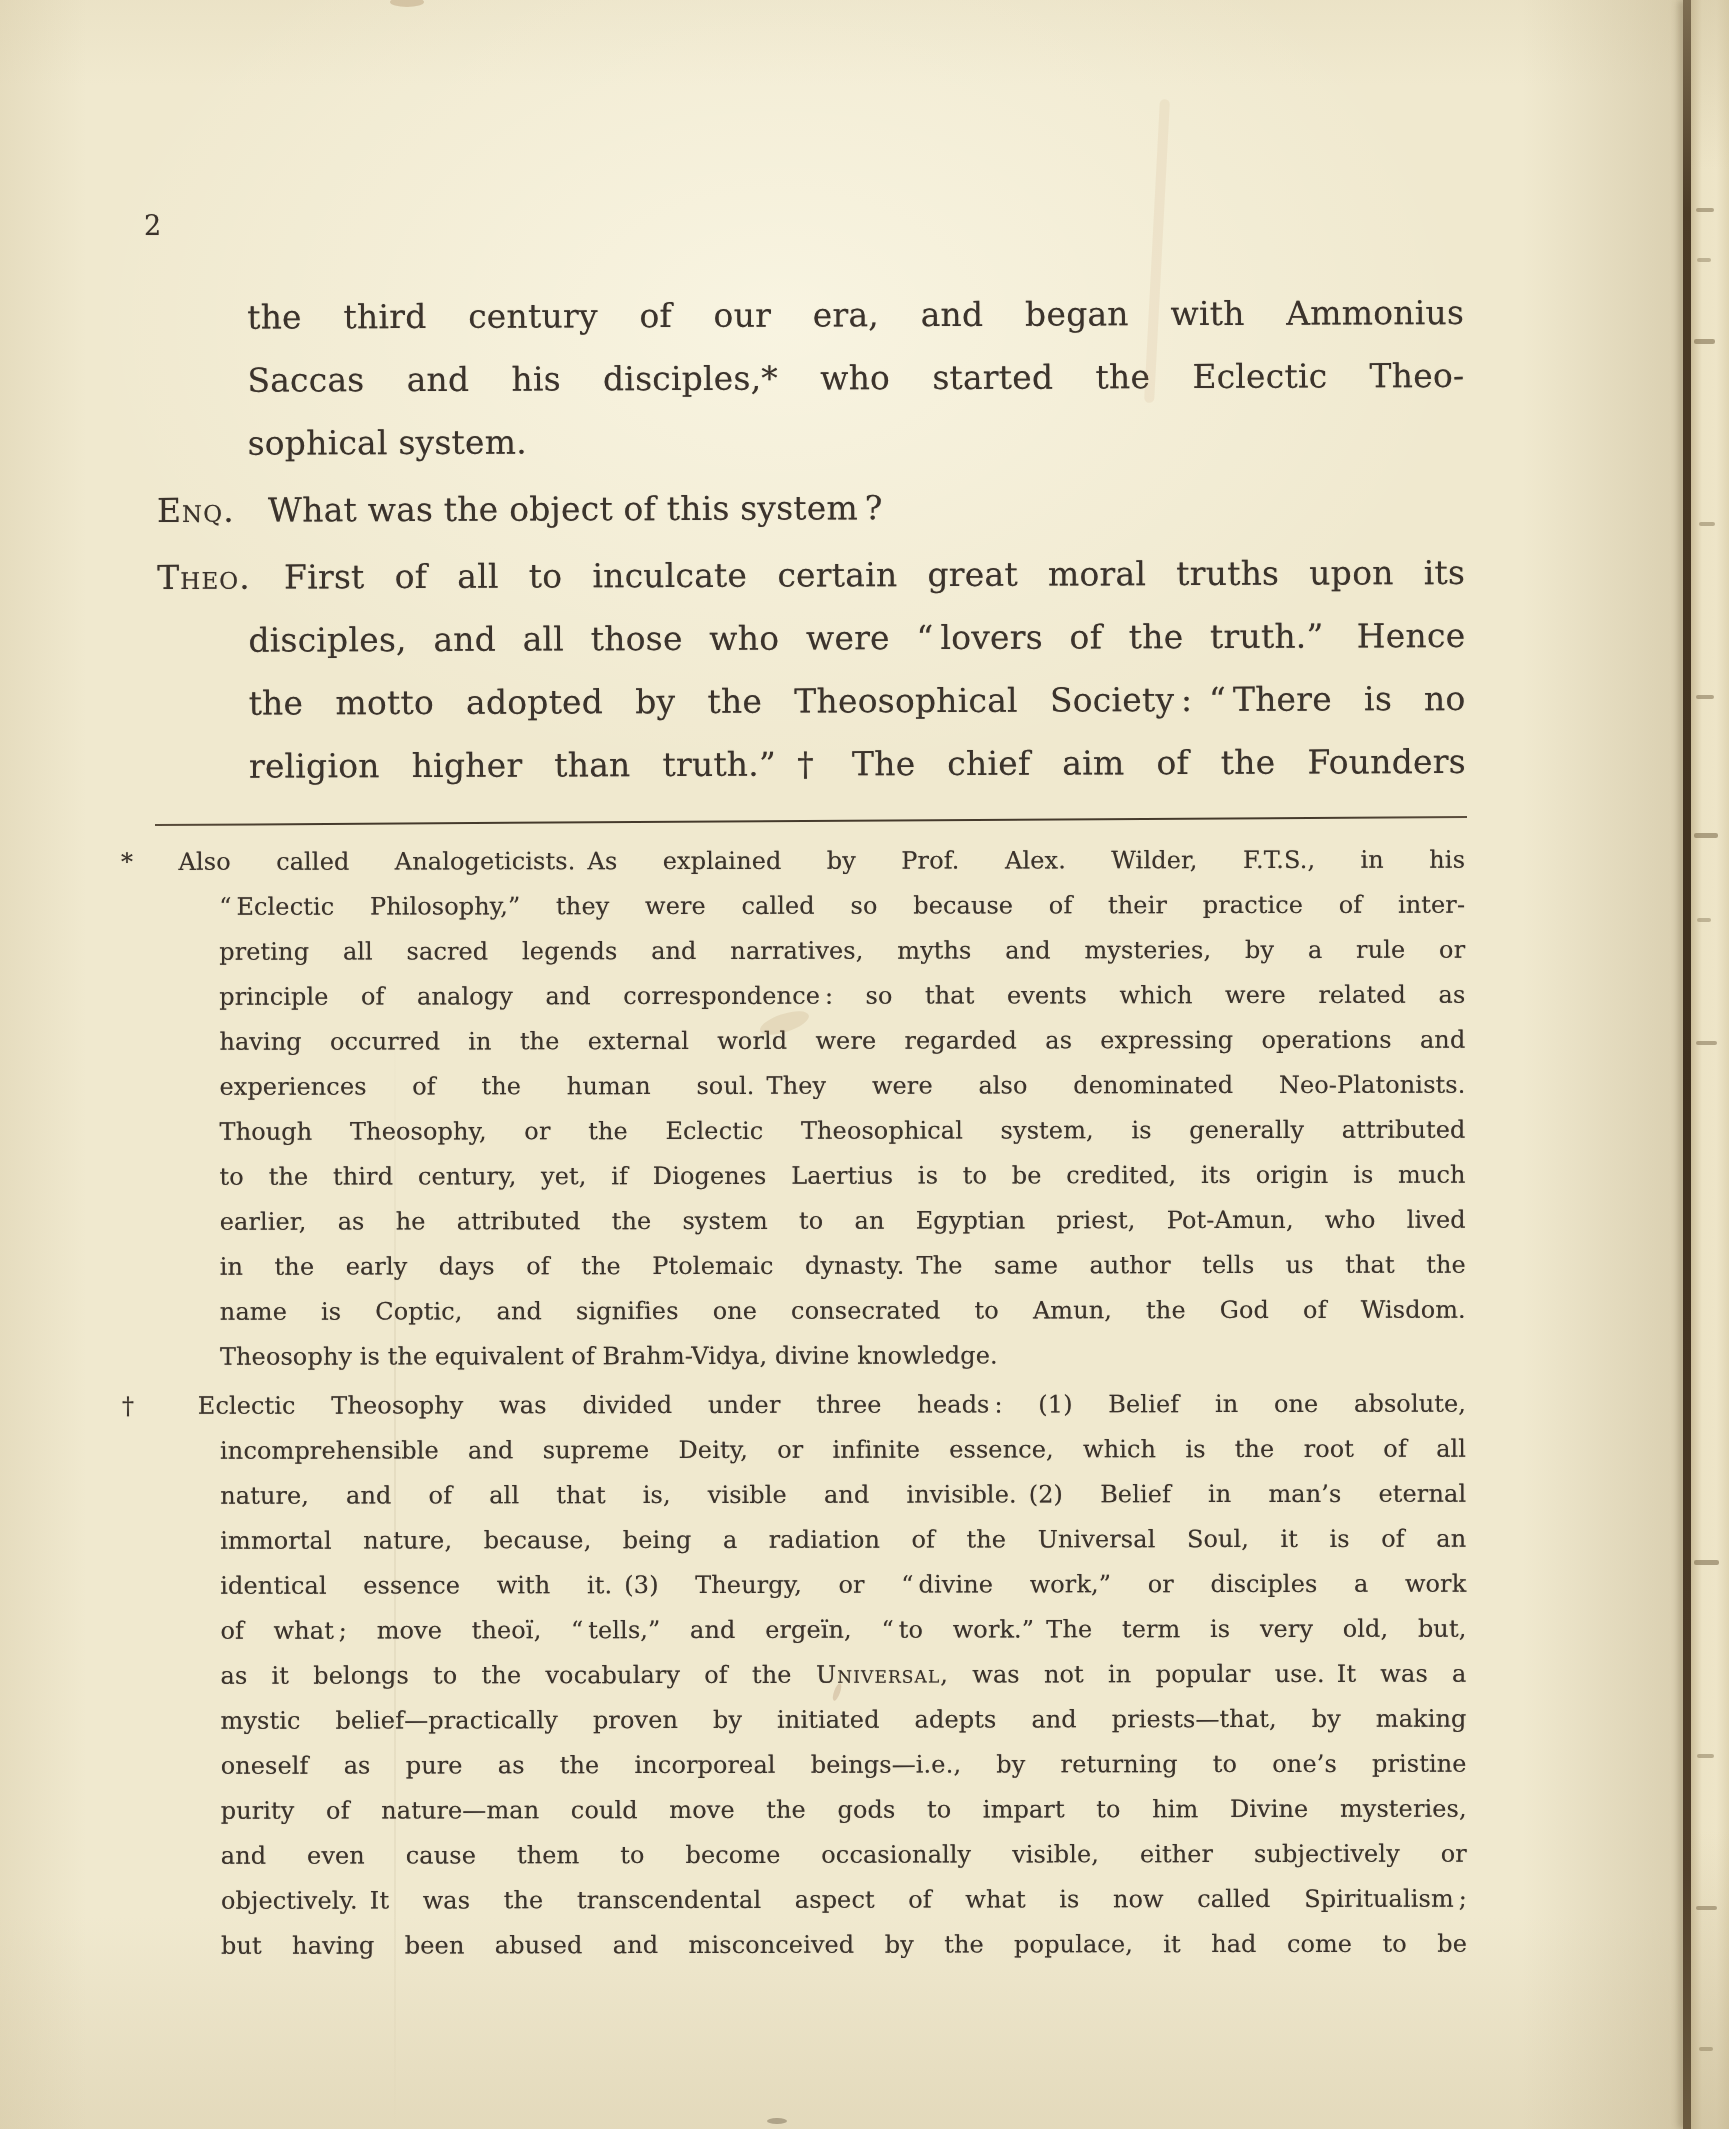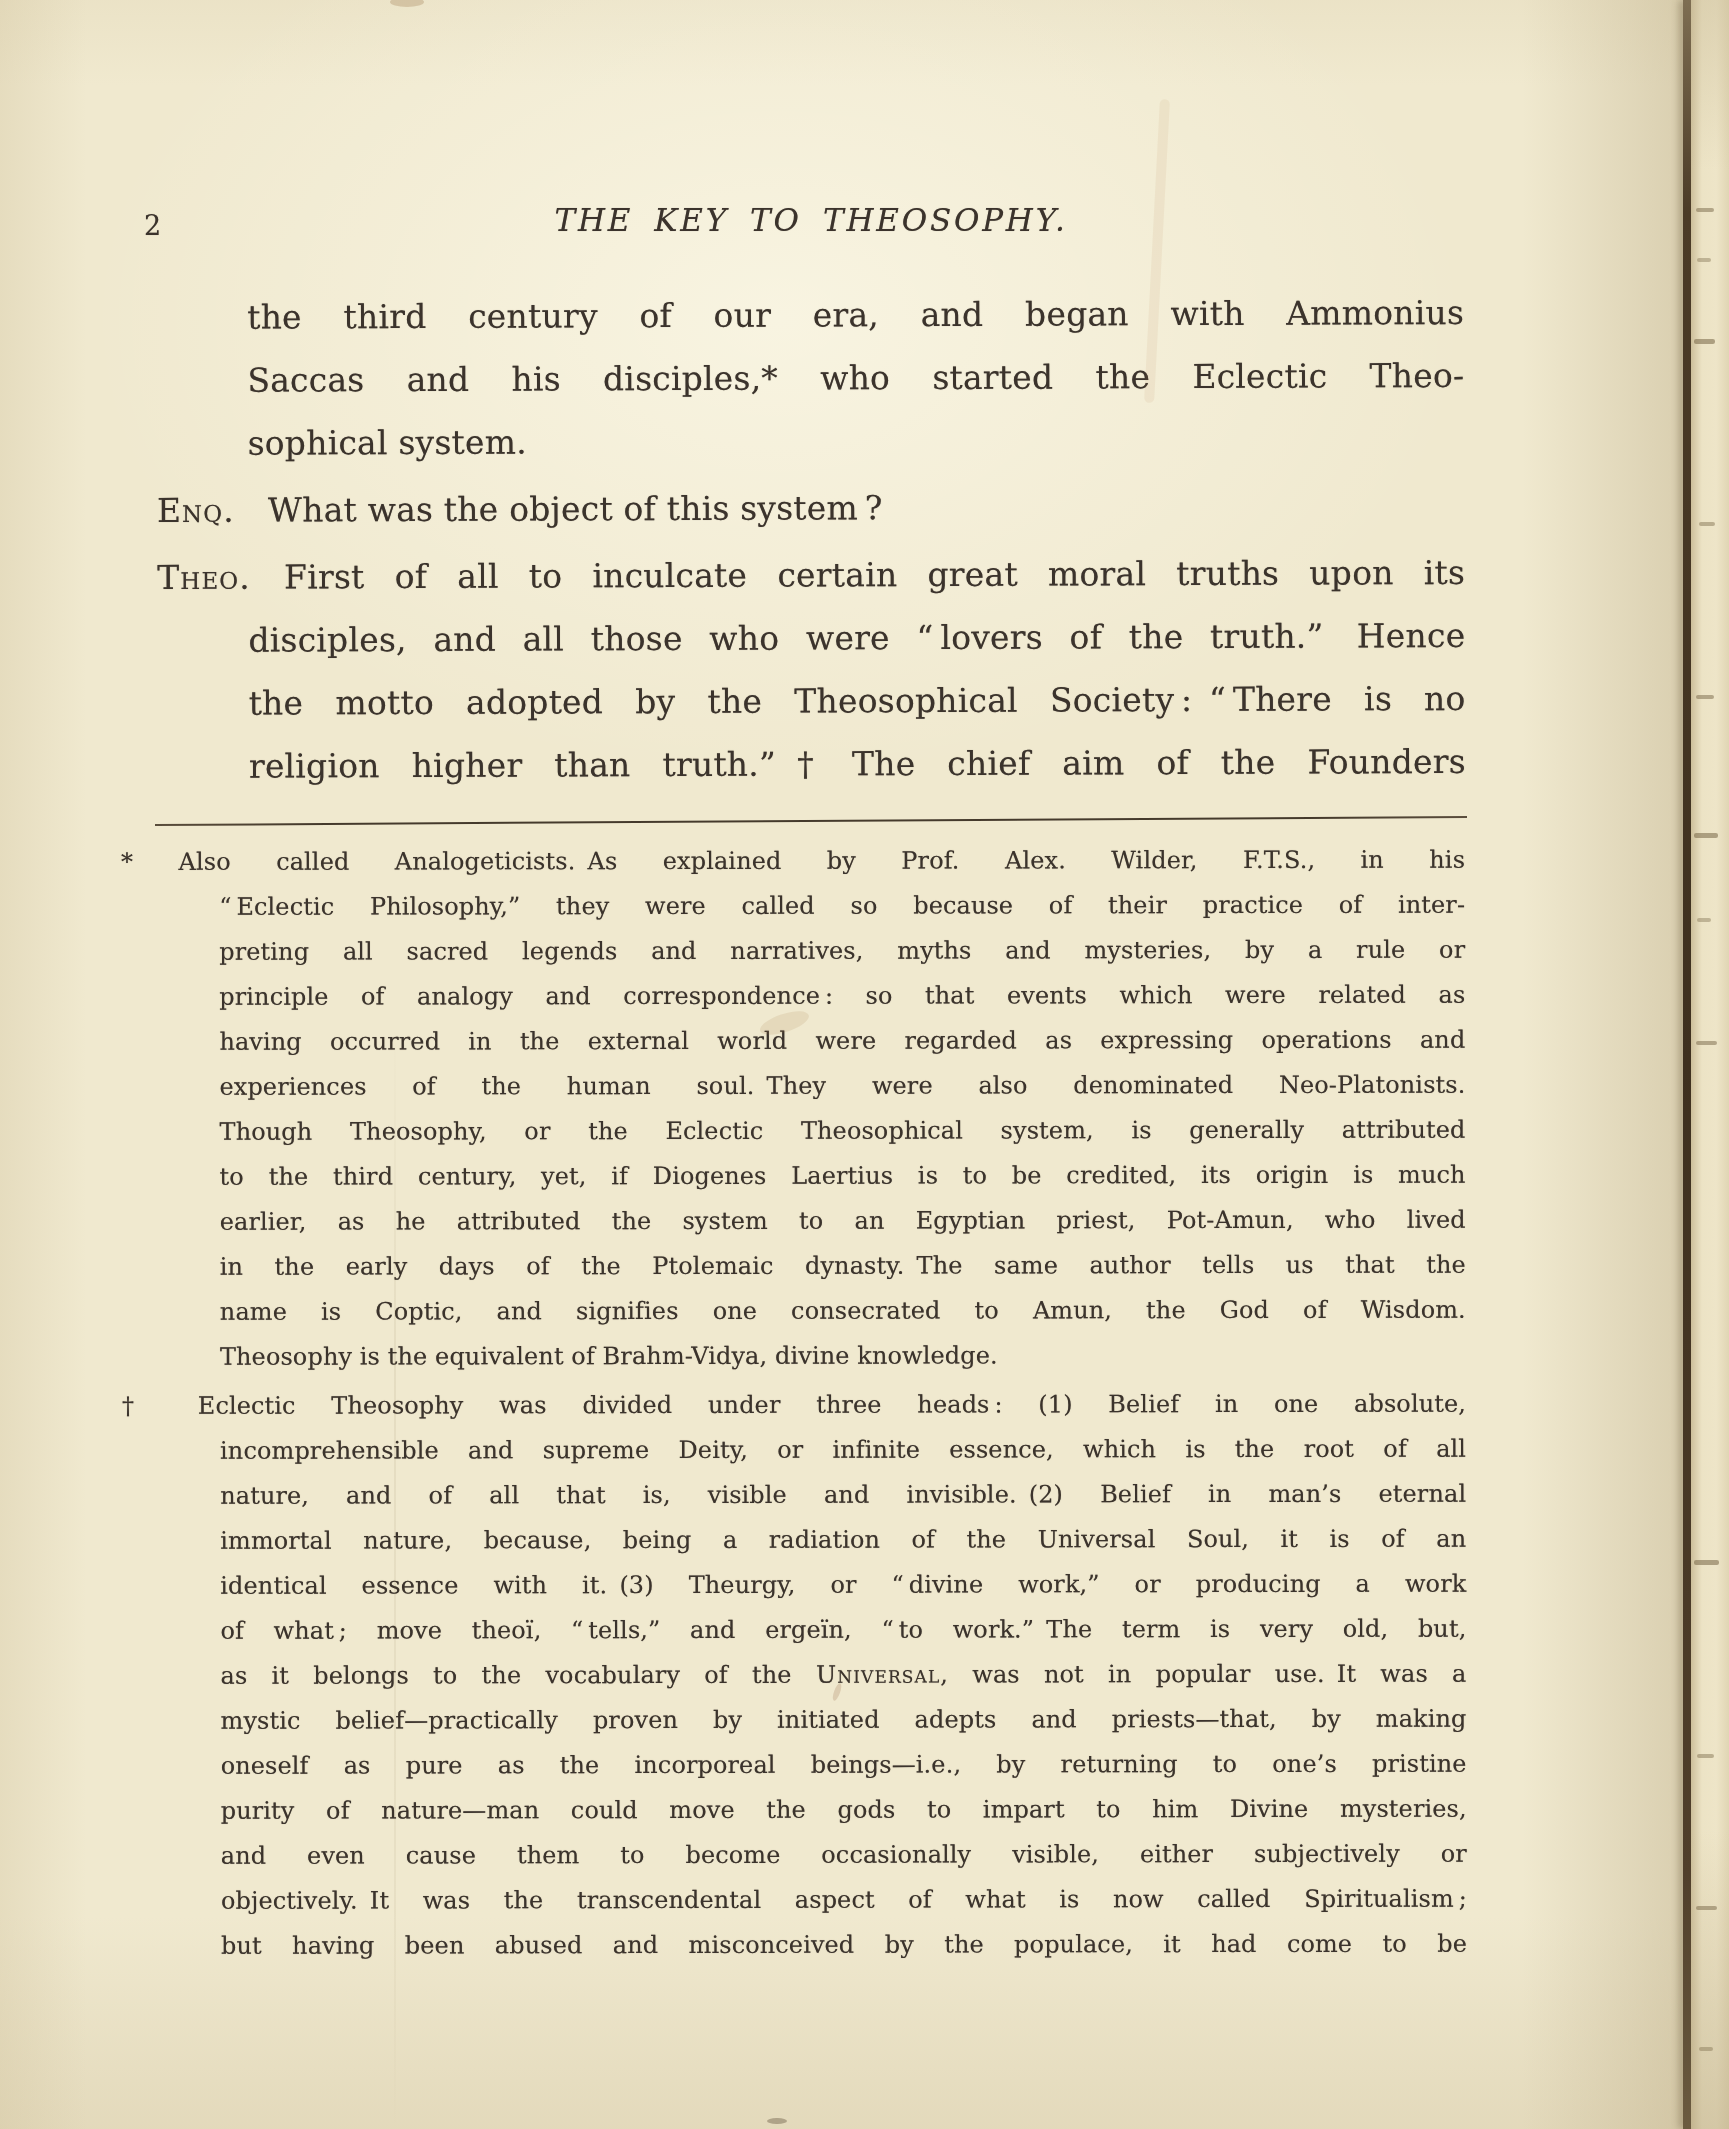--- a/index.html
+++ b/index.html
@@ -85,21 +85,20 @@
     position:absolute; left:1152px; top:99px; width:10px; height:304px;
     background:rgba(186,138,92,0.10); border-radius:8.5px; transform:rotate(3deg);
   }
 </style>
 </head>
 <body>
 
 <div class="page ink">
 
   <div class="pagenum">2</div>
-  <div class="header">THE KEY TO THEOSOPHY.</div>
 
   <div class="main">
     <div class="para">
       <div class="ln ind"><span>the third century of our era, and began with Ammonius</span></div>
       <div class="ln ind"><span>Saccas and his disciples,* who started the Eclectic Theo-</span></div>
       <div class="ln ind lastleft"><span>sophical system.</span></div>
     </div>
     <div class="para enq">
       <div class="ln lastleft"><span class="sc">Enq.</span><span> What was the object of this system ?</span></div>
     </div>
@@ -126,21 +125,21 @@
       <div class="fln find"><span>earlier, as he attributed the system to an Egyptian priest, Pot-Amun, who lived</span></div>
       <div class="fln find"><span>in the early days of the Ptolemaic dynasty. The same author tells us that the</span></div>
       <div class="fln find"><span>name is Coptic, and signifies one consecrated to Amun, the God of Wisdom.</span></div>
       <div class="fln find lastleft"><span>Theosophy is the equivalent of Brahm-Vidya, divine knowledge.</span></div>
     </div>
     <div class="fn dagger">
       <div class="fln"><span>† Eclectic Theosophy was divided under three heads : (1) Belief in one absolute,</span></div>
       <div class="fln find"><span>incomprehensible and supreme Deity, or infinite essence, which is the root of all</span></div>
       <div class="fln find"><span>nature, and of all that is, visible and invisible. (2) Belief in man’s eternal</span></div>
       <div class="fln find"><span>immortal nature, because, being a radiation of the Universal Soul, it is of an</span></div>
-      <div class="fln find"><span>identical essence with it. (3) </span><span class="it">Theurgy</span><span>, or “ divine work,” or </span><span class="it">producing a work</span></div>
+      <div class="fln find"><span>identical essence with it. (3) </span><span class="it">Theurgy</span><span>, or “ divine work,” or </span><span class="it">disciples a work</span></div>
       <div class="fln find"><span class="it">of what </span><span>; move </span><span class="it">theoï</span><span>, “ tells,” and </span><span class="it">ergeïn</span><span>, “ to work.” The term is very old, but,</span></div>
       <div class="fln find"><span>as it belongs to the vocabulary of the </span><span class="sc">Universal</span><span>, was not in popular use. It was a</span></div>
       <div class="fln find"><span>mystic belief—practically proven by initiated adepts and priests—that, by making</span></div>
       <div class="fln find"><span>oneself as pure as the incorporeal beings—</span><span class="it">i.e.</span><span>, by returning to one’s pristine</span></div>
       <div class="fln find"><span>purity of nature—man could move the gods to impart to him Divine mysteries,</span></div>
       <div class="fln find"><span>and even cause them to become occasionally visible, either subjectively or</span></div>
       <div class="fln find"><span>objectively. It was the transcendental aspect of what is now called Spiritualism ;</span></div>
       <div class="fln find"><span>but having been abused and misconceived by the populace, it had come to be</span></div>
     </div>
   </div>

